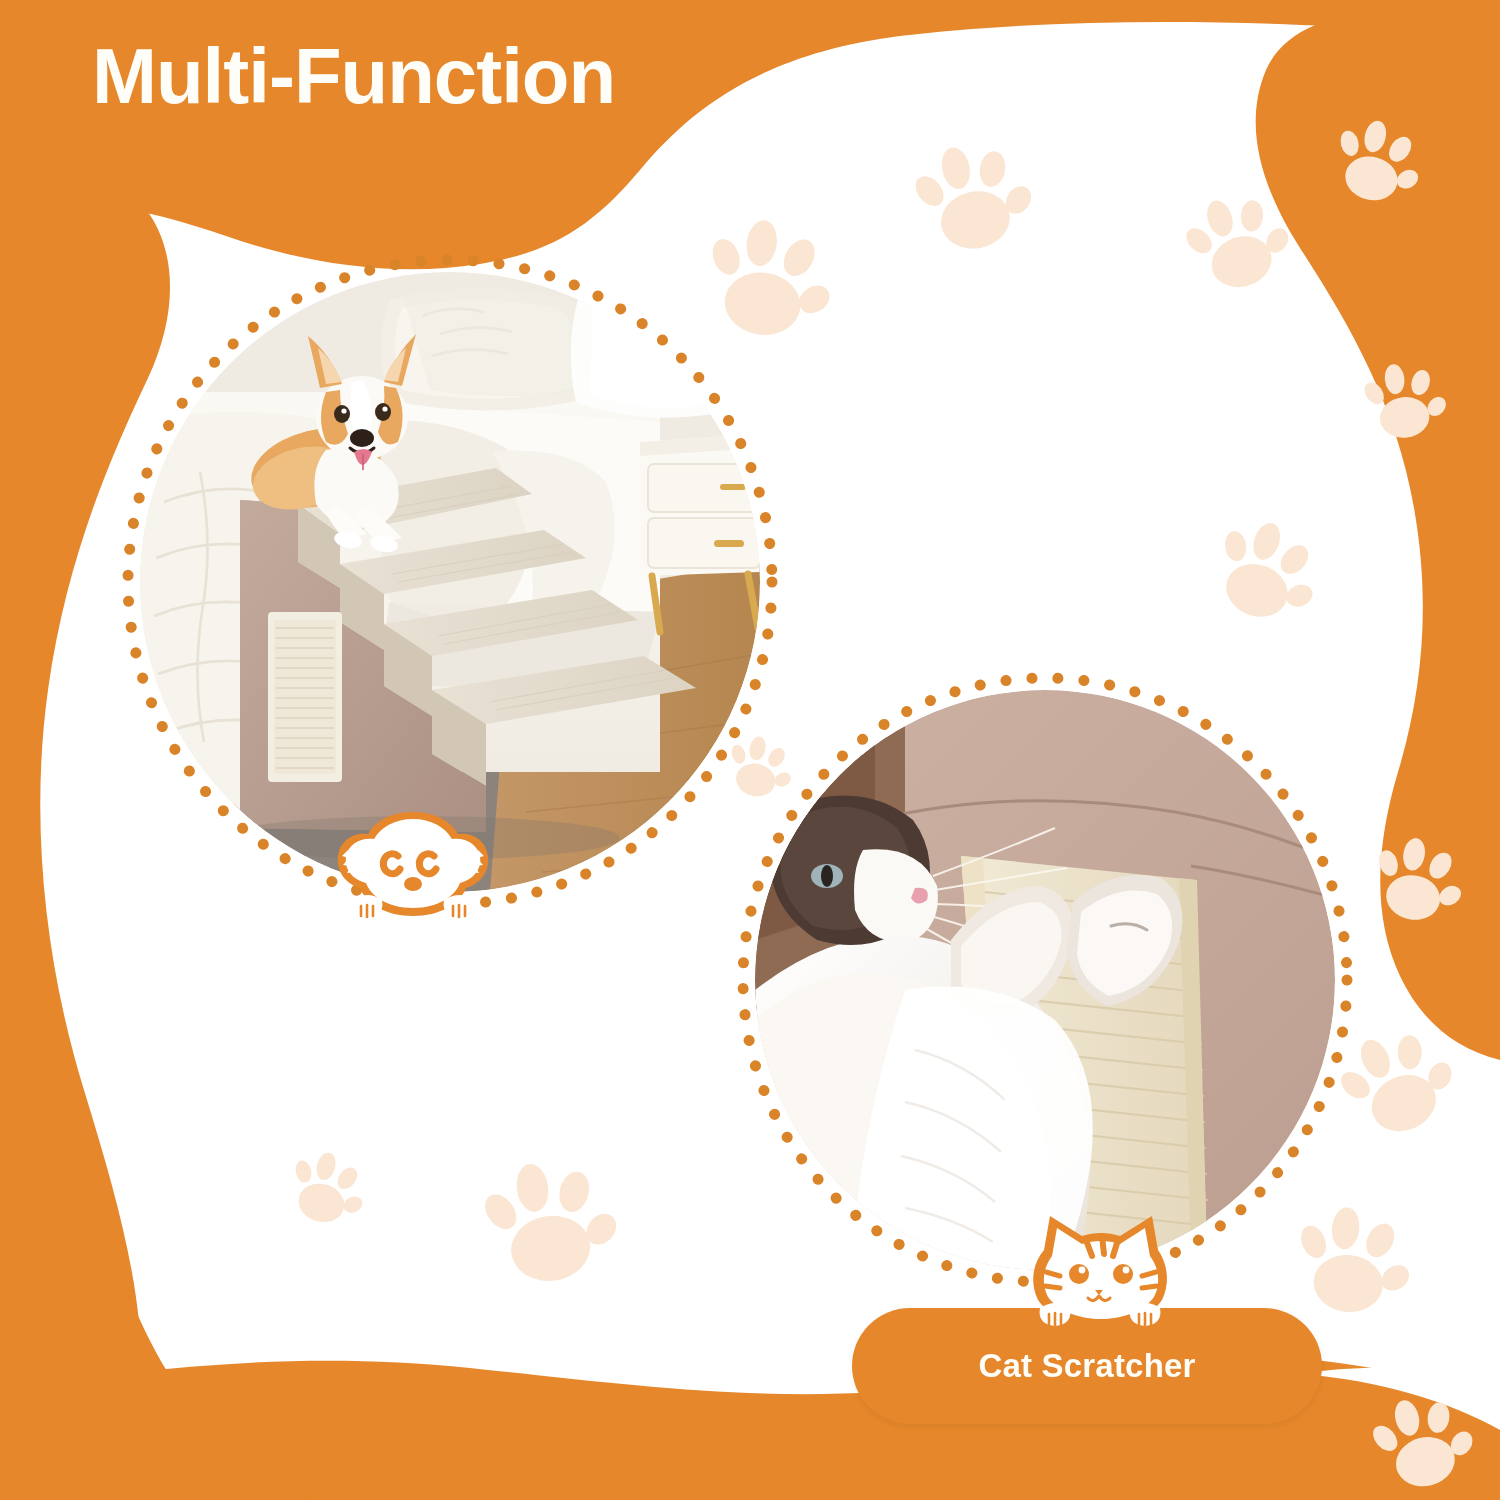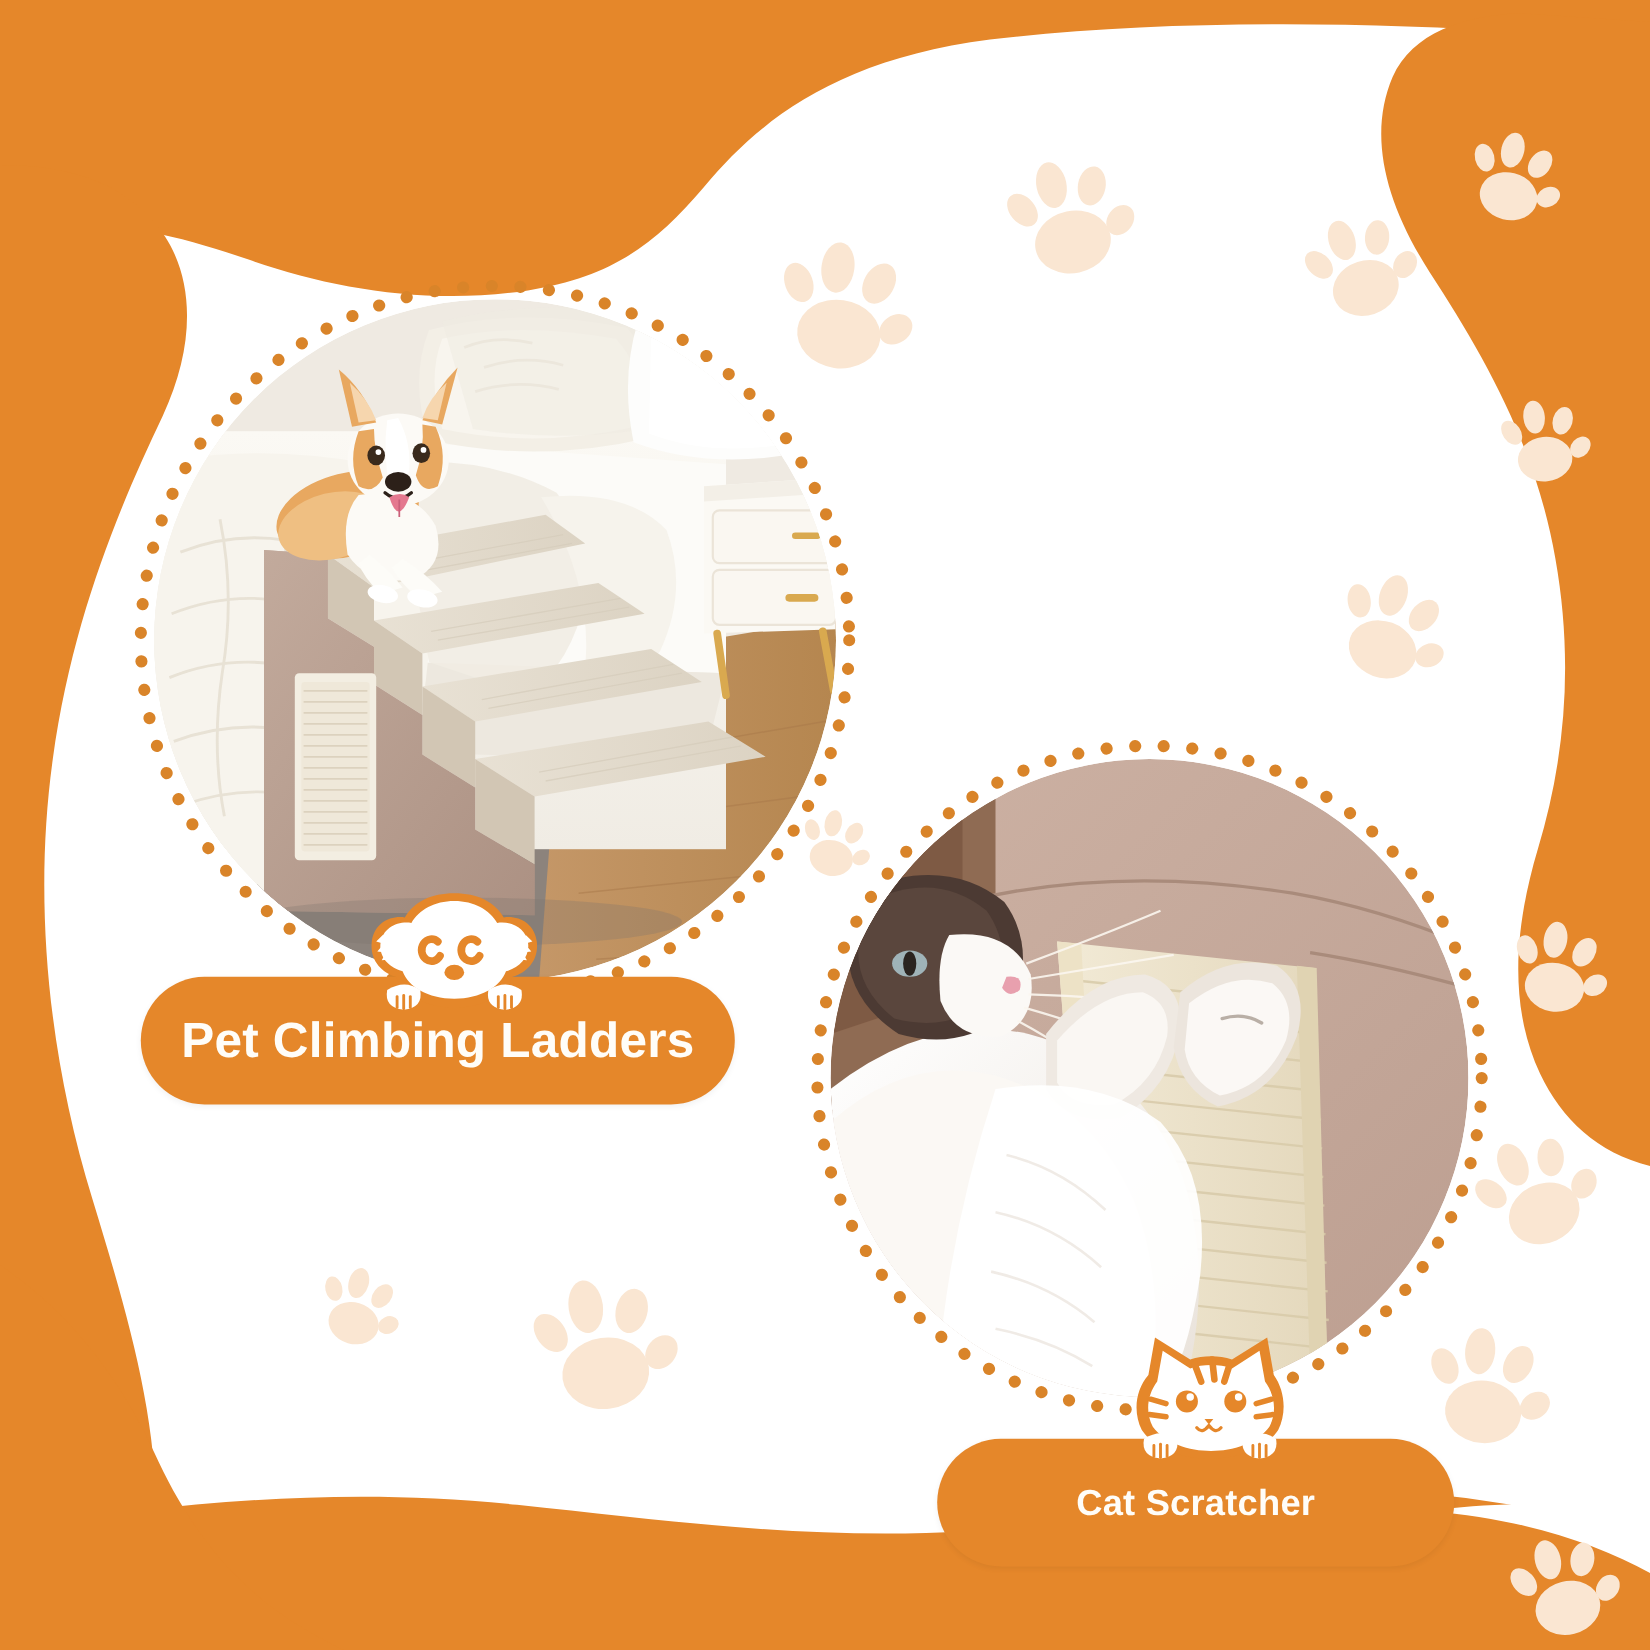--- a/index.html
+++ b/index.html
@@ -111,20 +111,21 @@
       C170,1386 210,1440 272,1478
       C292,1490 304,1496 312,1500
       L0,1500 Z"></path>
 
     <path fill="#FFFFFF" d="
       M1500,1380
       C1430,1366 1360,1364 1300,1374
       C1380,1380 1450,1402 1500,1430 Z"></path>
   </svg>
 
+  <div class="title">Multi-Function</div>
 
   <svg class="bg-layer" viewBox="0 0 1500 1500" aria-hidden="true">
     <defs>
       <g id="pawshape">
         <ellipse cx="0" cy="34" rx="33" ry="27"></ellipse>
         <ellipse cx="-8" cy="-18" rx="13" ry="20"></ellipse>
         <ellipse cx="26" cy="-10" rx="12" ry="17" transform="rotate(22 26 -10)"></ellipse>
         <ellipse cx="-37" cy="-2" rx="11" ry="16" transform="rotate(-28 -37 -2)"></ellipse>
         <ellipse cx="44" cy="24" rx="11" ry="14" transform="rotate(48 44 24)"></ellipse>
       </g>
@@ -445,23 +446,20 @@
     <g stroke="#E5872A" stroke-width="2.6" stroke-linecap="round">
       <path d="M31,100 v10"></path>
         <path d="M37,99 v12"></path>
         <path d="M43,100 v10"></path>
       <path d="M123,100 v10"></path>
         <path d="M129,99 v12"></path>
         <path d="M135,100 v10"></path>
     </g>
   </svg>
 
-  <div class="badge" style="left:128px;top:888px;width:540px;height:116px;">
-    <span class="badge-text" style="font-size:45px;">Pet Climbing Ladders</span>
-  </div>
 
   <svg class="mascot" style="left:1024px;top:1214px;width:152px;height:116px;" viewBox="0 0 152 116" aria-hidden="true">
 
     <path fill="#E5872A" d="M20,36 L26,2 L58,22 C70,18 84,18 96,22 L128,2 L134,36
                             C144,50 146,70 138,86 C126,104 100,112 76,112
                             C52,112 26,104 14,86 C6,70 8,50 20,36 Z"></path>
 
     <path fill="#FFFFFF" d="M28,42 L33,14 L58,30 C70,26 84,26 96,30 L121,14 L126,42
                             C135,54 137,70 130,83 C119,98 97,105 77,105
                             C57,105 35,98 24,83 C17,70 19,54 28,42 Z"></path>

